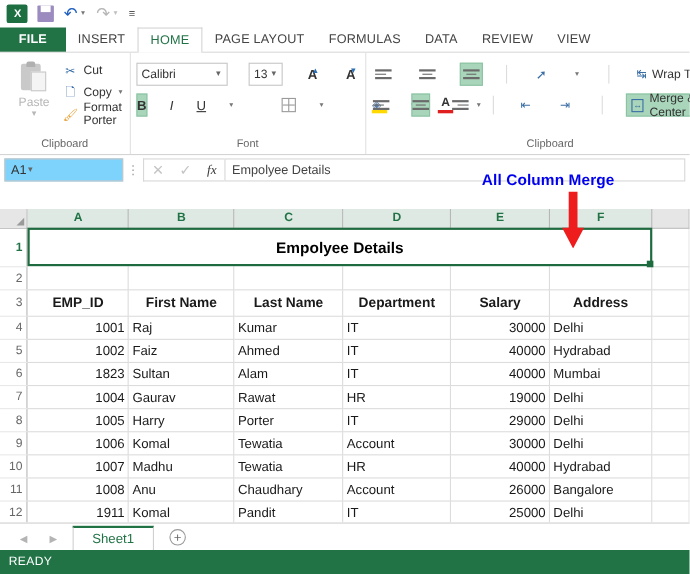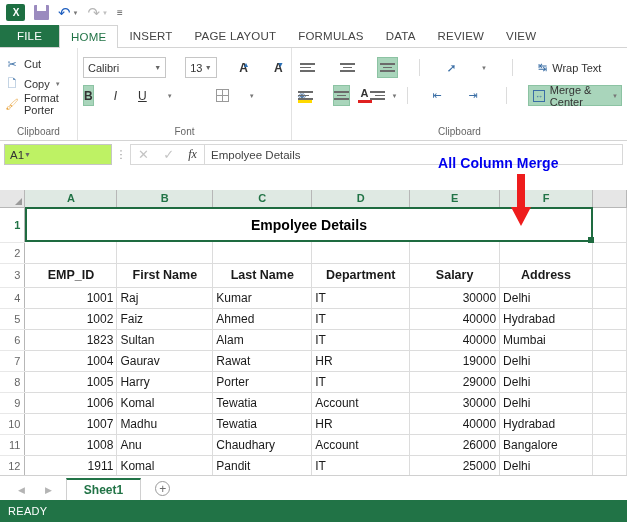--- a/index.html
+++ b/index.html
@@ -32,21 +32,21 @@
   .mini-caret { font-size: 6px; color: #777; }
   .mini-caret.dim { color: #c0c0c0; }
   .qat-more { color: #555; font-size: 10px; }
 
   
   .tabbar { height: 23px; display: flex; align-items: stretch; border-bottom: 1px solid #d4d4d4; background:#fff; }
   .tab {
     display: flex; align-items: center; padding: 0 11px; font-size: 11.5px;
     color: #444; letter-spacing: .2px; cursor: default;
   }
-  .tab.file { background: #217346; color: #fff; padding: 0 17px; font-weight: 400; }
+  .tab.file { background: #217346; color: #fff; padding: 0 17px; font-weight: 700; }
   .tab.active {
     color: #217346; background: #fff;
     border-left: 1px solid #d4d4d4; border-right: 1px solid #d4d4d4;
     border-top: 1px solid #d4d4d4; margin-bottom: -1px;
   }
 
   
   .ribbon { height: 93px; display: flex; background: #fff; border-bottom: 1px solid #d4d4d4; position: relative; }
   .rgroup { position: relative; display: flex; flex-direction: column; padding: 3px 0 0 0; }
   .rgroup + .rgroup { border-left: 1px solid #e2e2e2; }
@@ -123,21 +123,21 @@
   .merge-btn { background: #a9d5bb; border: 1px solid #8cc3a3; padding-right: 3px; }
   .wrap-ico { font-size: 11px; color: #3a6ea5; }
   .merge-ico {
     width: 15px; height: 12px; border: 1px solid #3a6ea5; position: relative;
     display: flex; align-items: center; justify-content: center; font-size: 8px; color: #3a6ea5;
   }
 
   
   .fbar { height: 27px; display: flex; align-items: center; padding: 2px 4px; gap: 0; background: #fff; }
   .namebox {
-    width: 108px; height: 21px; border: 1px solid #c6c6c6; background: #bef264;
+    width: 108px; height: 21px; border: 1px solid #c6c6c6; background: #7dd3fc;
     display: flex; align-items: center; justify-content: flex-start;
     padding: 0 5px; font-size: 11.5px; color: #333;
   }
   .fb-dots { width: 18px; text-align: center; color: #999; font-size: 11px; letter-spacing: 0; }
   .fb-icons {
     width: 74px; height: 21px; border: 1px solid #d8d8d8; border-right: none;
     display: flex; align-items: center; justify-content: space-around; background: #fff;
   }
   .fb-x { color: #c4c4c4; font-size: 13px; }
   .fb-check { color: #c4c4c4; font-size: 13px; }
@@ -189,21 +189,21 @@
 
   
   .sheetbar {
     position: absolute; left: 0; top: 475px; width: 627px; height: 25px;
     background: #fff; border-top: 1px solid #d0d0d0; display: flex; align-items: flex-end;
   }
   .nav-arrows { display: flex; align-items: center; gap: 20px; padding: 0 14px 5px 18px; }
   .nav-a { color: #b4b4b4; font-size: 9px; }
   .sheet-tab {
     height: 22px; padding: 0 17px; display: flex; align-items: center;
-    font-size: 12px; font-weight: bold; color: #217346; background: #fff;
+    font-size: 12px; font-weight: normal; color: #217346; background: #fff;
     border: 1px solid #d0d0d0; border-bottom: none; border-top: 2px solid #217346;
   }
   .add-sheet {
     width: 15px; height: 15px; border: 1.5px solid #9a9a9a; border-radius: 50%;
     display: flex; align-items: center; justify-content: center;
     font-size: 12px; color: #6b6b6b; margin: 0 0 4px 14px; line-height: 0;
   }
 
   
   .statusbar {
@@ -230,33 +230,42 @@
     </div>
     <div class="arrow-btn">
       <span class="redo-g">↷</span>
       <span class="mini-caret dim">▼</span>
     </div>
     <div class="qat-more">≡</div>
   </div>
 
   <div class="tabbar">
     <div class="tab file">FILE</div>
+    <div class="tab">INSERT</div>
     <div class="tab active">HOME</div>
-    <div class="tab">INSERT</div>
     <div class="tab">PAGE LAYOUT</div>
     <div class="tab">FORMULAS</div>
     <div class="tab">DATA</div>
     <div class="tab">REVIEW</div>
     <div class="tab">VIEW</div>
   </div>
 
   <div class="ribbon">
 
     <div class="rgroup clipboard">
       <div class="rgroup-body">
+        <div class="paste-col">
+          <div class="paste-img">
+            <div class="pi-board"></div>
+              <div class="pi-clip"></div>
+              <div class="pi-page"></div>
+          </div>
+          <div class="paste-label">Paste</div>
+          <div class="paste-caret">▼</div>
+        </div>
         <div class="clip-items">
           <div class="clip-item">
             <span class="ci-ico cut-ico">✂</span>
             <span>Cut</span>
           </div>
           <div class="clip-item">
             <span class="ci-ico copy-ico">🗋</span>
             <span>Copy</span>
             <span class="mini-caret">▼</span>
           </div>

